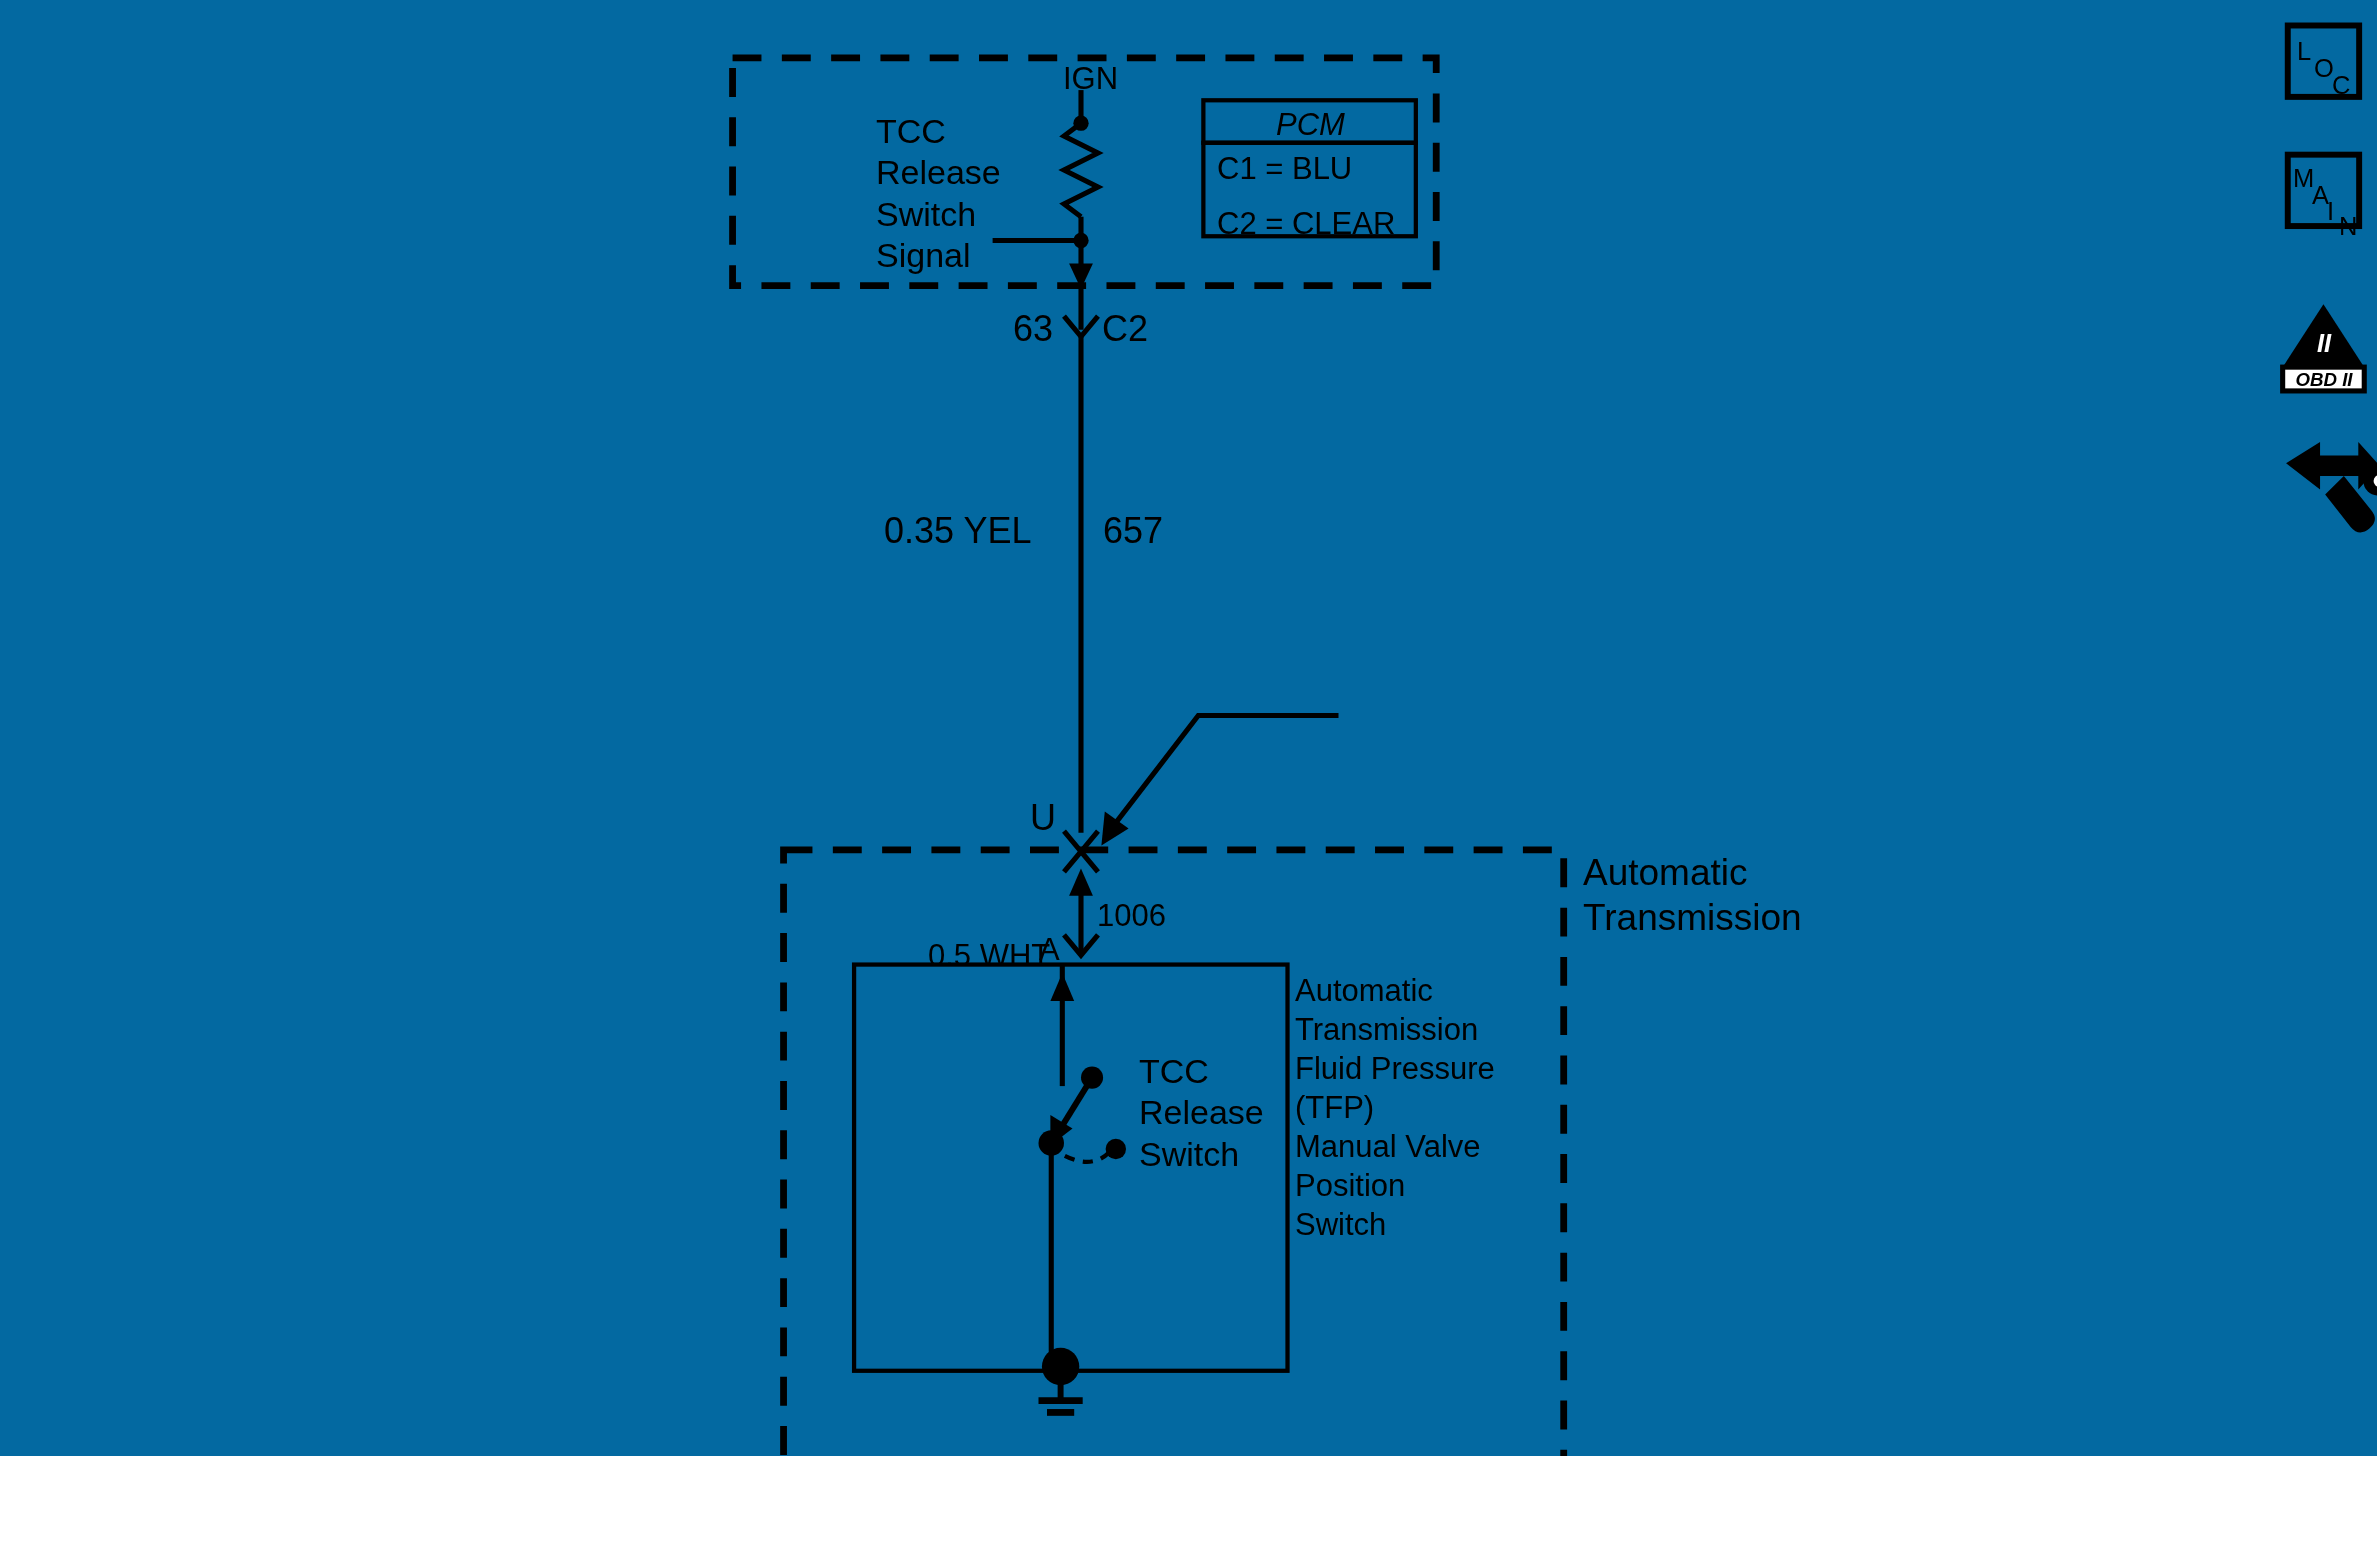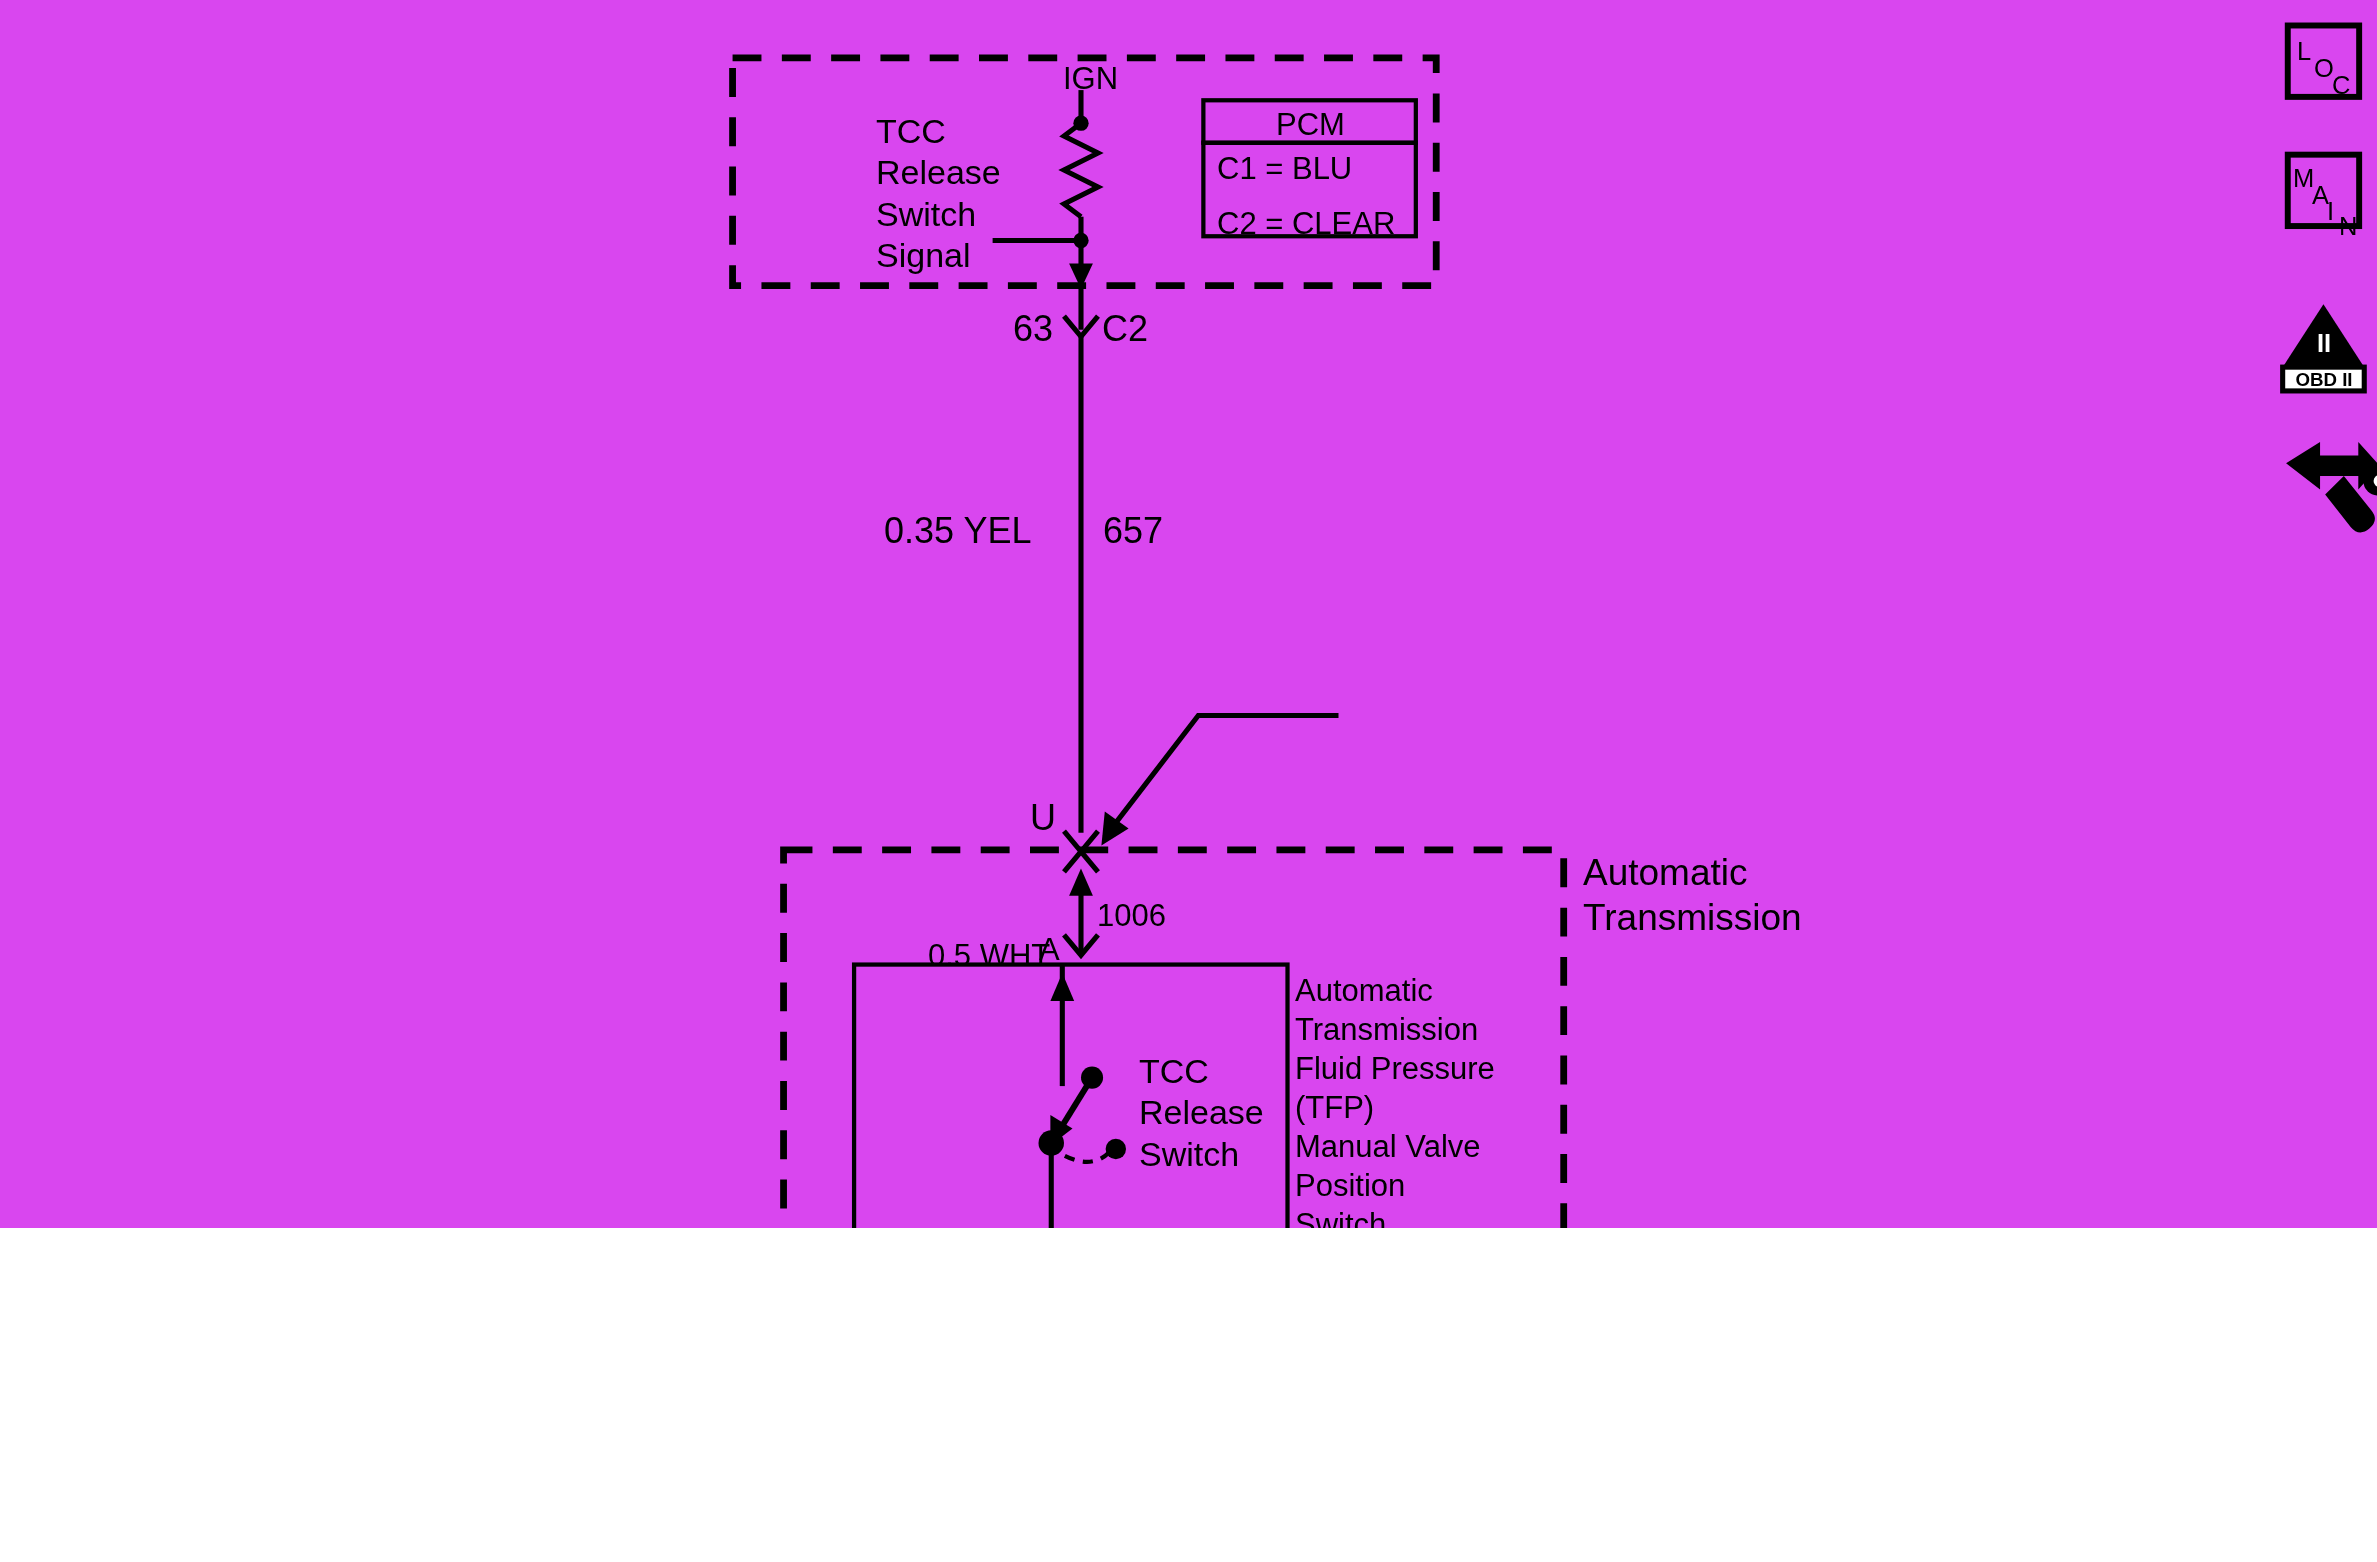--- a/index.html
+++ b/index.html
@@ -7,22 +7,22 @@
     padding: 0;
     background: #ffffff;
   }
   body {
     font-family: "Liberation Sans", sans-serif;
     color: #000000;
   }
   #stage {
     position: relative;
     width: 2377px;
-    height: 1228px;
-    background: #d946ef;
+    height: 1456px;
+    background: #0369a1;
     overflow: hidden;
   }
   .lbl {
     position: absolute;
     font-family: "Liberation Sans", sans-serif;
     color: #000;
     white-space: pre;
     line-height: 1.18;
   }
   .svg-layer {
@@ -31,21 +31,21 @@
     top: 0;
     width: 2377px;
     height: 1562px;
   }
   .t30 { font-size: 25.5px; }
   .t36 { font-size: 31px; }
   .t40 { font-size: 34px; }
   .t42 { font-size: 36px; }
   .t44 { font-size: 37px; }
   .t22 { font-size: 18.7px; }
-  .center { text-align: center; }
+  .center { text-align: center; font-style: italic; }
 </style>
 </head>
 <body>
 
 <div id="stage">
 
   <svg class="svg-layer" viewBox="0 0 2797 1838" xmlns="http://www.w3.org/2000/svg">
 
     <rect x="862" y="68" width="828" height="268" fill="none" stroke="#000" stroke-width="8" stroke-dasharray="34,24"></rect>
 

